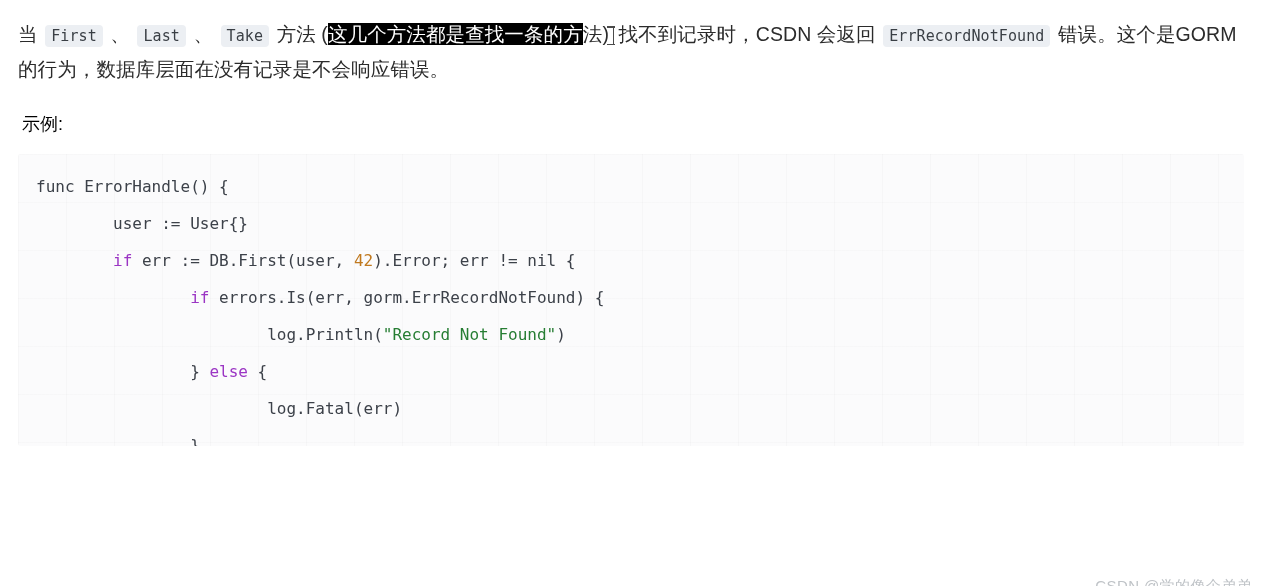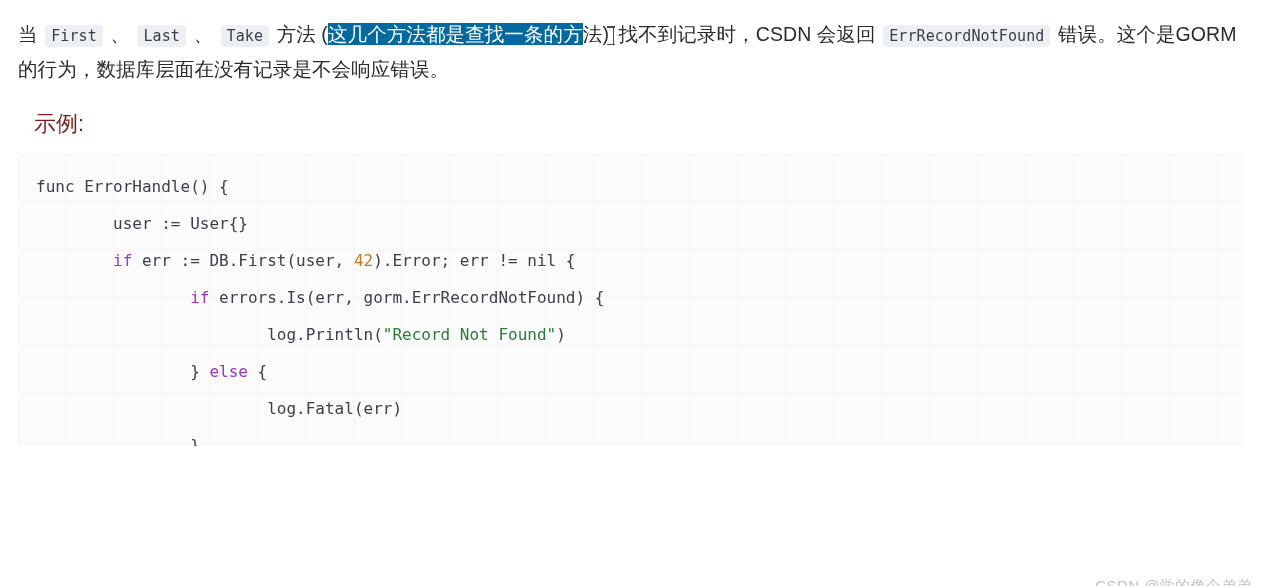--- a/index.html
+++ b/index.html
@@ -51,21 +51,21 @@
     background: #eceff3;
     border-radius: 4px;
     padding: 2px 6px;
     color: #3a3f45;
     margin: 0 2px;
     white-space: nowrap;
   }
 
   
   .sel {
-    background: #0369a1;
+    background: #000000;
     color: #ffffff;
   }
 
   
   .caret {
     display: inline-block;
     position: relative;
     width: 2px;
     height: 19px;
     vertical-align: -4px;
@@ -86,24 +86,24 @@
     position: absolute;
     left: 3px;
     top: 0;
     bottom: 0;
     width: 1.5px;
     background: #4a4a4a;
   }
 
   
   .example-label {
-    font-size: 22px;
+    font-size: 18px;
     line-height: 28px;
-    margin: 24px 0 0 16px;
-    color: #7f1d1d;
+    margin: 24px 0 0 4px;
+    color: #000000;
   }
 
   
   .code-block {
     position: relative;
     margin: 16px 0 0 0;
     padding: 14px 18px 16px 18px;
     background:
       repeating-linear-gradient(to right,
         rgba(0,0,0,0.018) 0px, rgba(0,0,0,0.018) 1px, rgba(0,0,0,0) 1px, rgba(0,0,0,0) 48px),

